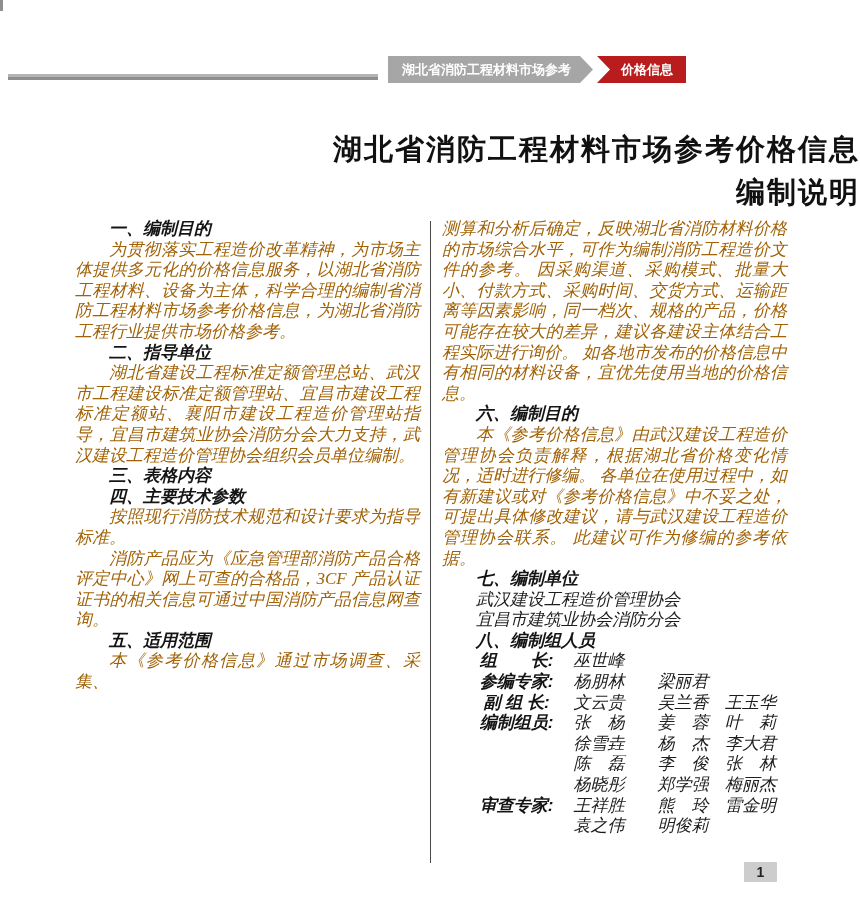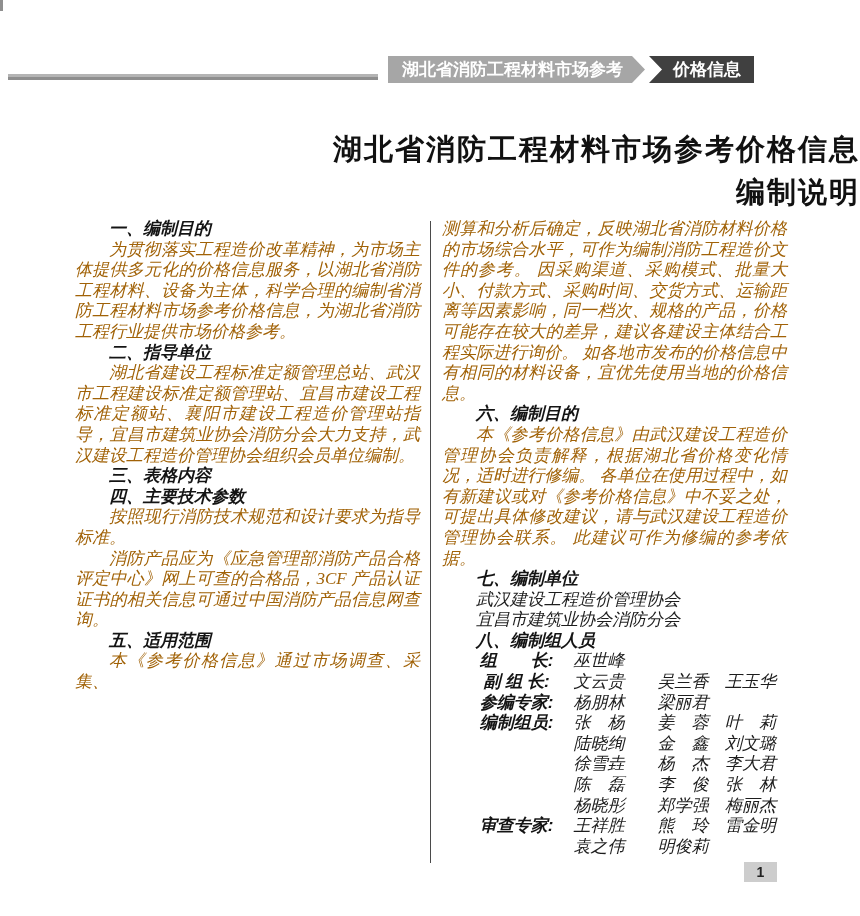--- a/index.html
+++ b/index.html
@@ -7,24 +7,24 @@
     width:860px;height:916px;background:#ffffff;position:relative;
     font-family:"Liberation Serif","DejaVu Serif",serif;color:#1d1d1d;
     overflow:hidden;
   }
   .corner-mark{position:absolute;left:0;top:0;width:3px;height:11px;background:#8f8f8f;}
   
   .header-rule{position:absolute;left:8px;top:74px;width:370px;height:3px;
     background:#b4b4b4;border-bottom:3px solid #8e8e8e;}
   .tags{position:absolute;left:388px;top:56px;height:27px;display:flex;align-items:stretch;}
   .tag{color:#ffffff;font-family:"Liberation Sans","DejaVu Sans",sans-serif;
-    font-weight:bold;font-size:17px;line-height:27px;white-space:nowrap;}
+    font-weight:bold;font-size:13px;line-height:27px;white-space:nowrap;}
   .tag-left{background:#a6a6a6;padding:0 22px 0 14px;
     clip-path:polygon(0 0,calc(100% - 13px) 0,100% 50%,calc(100% - 13px) 100%,0 100%);}
-  .tag-right{background:#404040;margin-left:4px;padding:0 13px 0 24px;
+  .tag-right{background:#b91c1c;margin-left:4px;padding:0 13px 0 24px;
     clip-path:polygon(0 0,100% 0,100% 100%,0 100%,13px 50%);}
   
   .doc-title{position:absolute;left:0;top:128px;width:860px;text-align:right;
     font-weight:bold;font-size:29px;line-height:43px;letter-spacing:2px;color:#111;}
   
   .columns{position:absolute;left:75px;top:219px;width:714px;display:flex;font-style:italic;}
   .col{width:345px;}
   .divider{width:1px;background:#4a4a4a;margin:2px 11px 0 10px;height:642px;flex:none;}
   .sec-heading{font-family:"Liberation Sans","DejaVu Sans",sans-serif;font-weight:bold;
     font-size:17px;line-height:20.6px;margin:0;text-indent:34px;color:#141414;}
@@ -87,42 +87,36 @@
     <div class="org-line">宜昌市建筑业协会消防分会</div>
     <h3 class="sec-heading">八、编制组人员</h3>
 
     <div class="roster-row">
       <span class="roster-label">组　　长:</span>
       <span class="roster-name">巫世峰</span>
       <span class="roster-name"></span>
       <span class="roster-name"></span>
     </div>
     <div class="roster-row">
+      <span class="roster-label">参编专家:</span>
+      <span class="roster-name">杨朋林</span>
+      <span class="roster-name">梁丽君</span>
+      <span class="roster-name"></span>
+    </div>
+    <div class="roster-row">
       <span class="roster-label">副 组 长:</span>
       <span class="roster-name">文云贵</span>
       <span class="roster-name">吴兰香</span>
       <span class="roster-name">王玉华</span>
     </div>
     <div class="roster-row">
-      <span class="roster-label">参编专家:</span>
-      <span class="roster-name">杨朋林</span>
-      <span class="roster-name">梁丽君</span>
-      <span class="roster-name"></span>
-    </div>
-    <div class="roster-row">
       <span class="roster-label">编制组员:</span>
       <span class="roster-name">张　杨</span>
       <span class="roster-name">姜　蓉</span>
       <span class="roster-name">叶　莉</span>
-    </div>
-    <div class="roster-row">
-      <span class="roster-label"></span>
-      <span class="roster-name">陆晓绚</span>
-      <span class="roster-name">金　鑫</span>
-      <span class="roster-name">刘文璐</span>
     </div>
     <div class="roster-row">
       <span class="roster-label"></span>
       <span class="roster-name">徐雪垚</span>
       <span class="roster-name">杨　杰</span>
       <span class="roster-name">李大君</span>
     </div>
     <div class="roster-row">
       <span class="roster-label"></span>
       <span class="roster-name">陈　磊</span>

